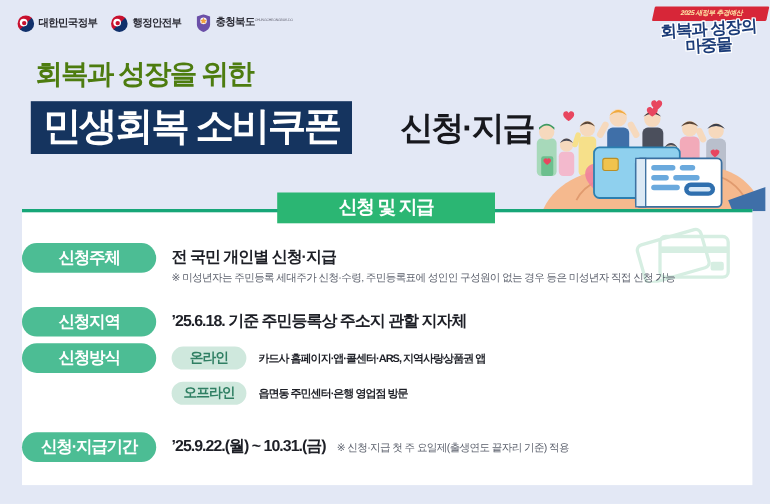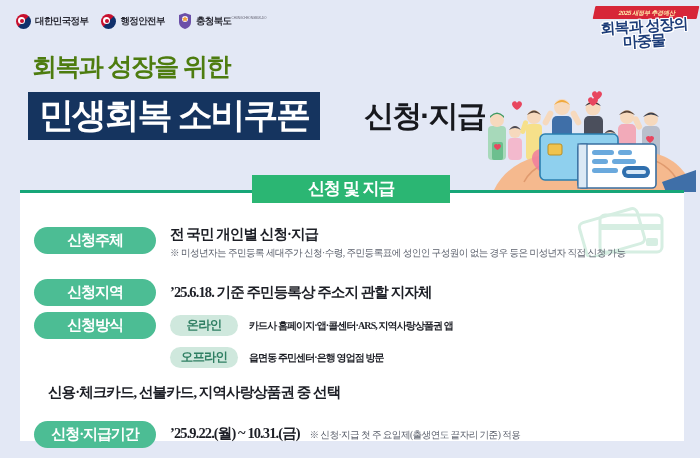--- a/index.html
+++ b/index.html
@@ -231,24 +231,23 @@
   
   .rows {
     position: absolute;
     left: 0;
     top: 28px;
     width: 662px;
     z-index: 2;
   }
   .row {
     display: flex;
-    align-items: center;
-    padding: 0 14px;
+    align-items: flex-start;
+    padding: 0 0;
     margin-bottom: 4px;
-    font-family: Liberation Serif, serif;
   }
   .pill {
     flex: none;
     width: 122px;
     height: 27px;
     border-radius: 14px;
     background: #4cbd94;
     color: #ffffff;
     font-size: 15px;
     font-weight: bold;
@@ -479,23 +478,20 @@
             <div class="sub-text">카드사 홈페이지·앱·콜센터·ARS, 지역사랑상품권 앱</div>
           </div>
           <div class="sub-line">
             <div class="tag">오프라인</div>
             <div class="sub-text">읍면동 주민센터·은행 영업점 방문</div>
           </div>
         </div>
       </div>
 
       <div class="row" style="margin-top:8px;">
-        <div class="row-body">
-          <div class="row-main">신용·체크카드, 선불카드, 지역사랑상품권 중 선택</div>
-        </div>
       </div>
 
       <div class="row" style="margin-top:14px;">
         <div class="pill">신청·지급기간</div>
         <div class="row-body">
           <div class="row-main">
             <span>’25.9.22.(월) ~ 10.31.(금)</span>
             <span class="note-inline">※ 신청·지급 첫 주 요일제(출생연도 끝자리 기준) 적용</span>
           </div>
         </div>

